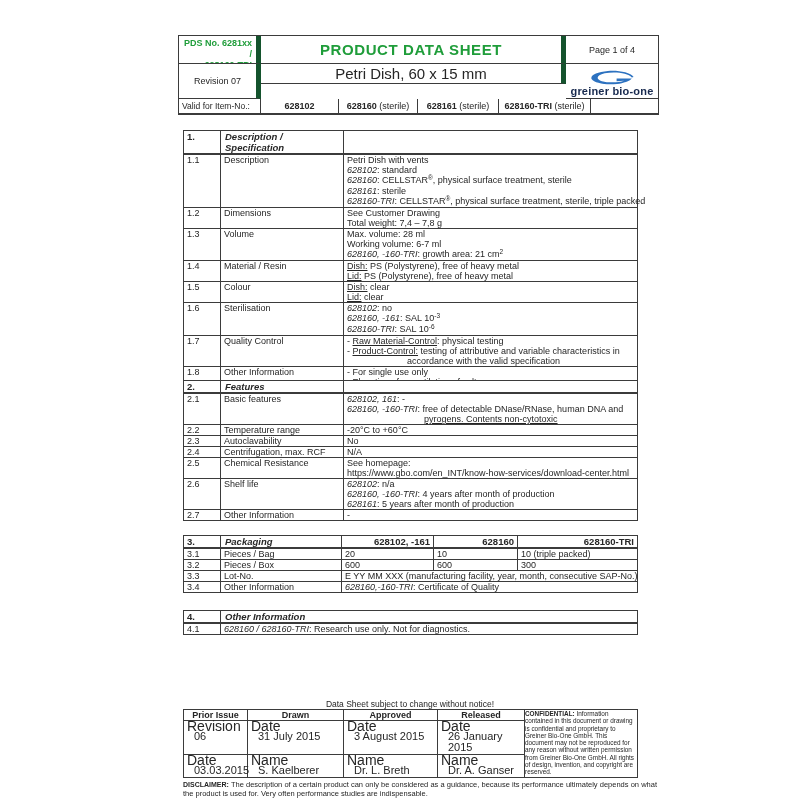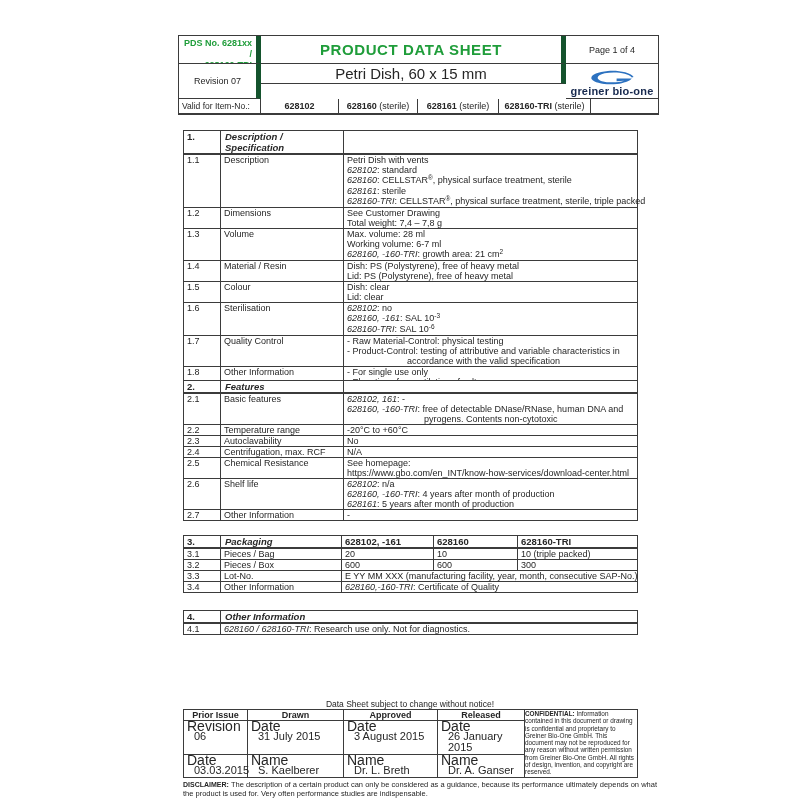--- a/index.html
+++ b/index.html
@@ -40,24 +40,24 @@
 
   
   table.doc{border-collapse:collapse;table-layout:fixed;width:454px;position:absolute;left:183px;background:#fff;}
   table.doc td{border:1px solid #3b3b3b;vertical-align:top;font-size:9px;line-height:10px;padding:0 3px;}
   table.doc tr.sechead td{font-weight:bold;border-bottom-width:2px;font-size:9.5px;line-height:11px;}
   td.cnum{padding-left:3px;}
   td.clbl{padding-left:14px;}
   tr.sechead td.clbl{padding-left:4px;font-style:italic;}
   .tline{white-space:nowrap;}
   .st-i{font-style:italic;}
-  .st-u{}
+  .st-u{text-decoration:underline;}
   .st-sup{font-size:6.5px;position:relative;top:-3px;}
   td.pkgval{padding-left:3px;}
-  td.pkghead{font-weight:bold;text-align:left;margin-top:17px;}
+  td.pkghead{font-weight:bold;text-align:right;margin-top:17px;}
 
   
   .notice{position:absolute;left:183px;top:699px;width:454px;text-align:center;font-size:8.5px;}
   table.ftable{border-collapse:collapse;table-layout:fixed;width:454px;position:absolute;left:183px;top:709px;}
   table.ftable td{border:1px solid #3b3b3b;vertical-align:top;padding:0;}
   td.fhead{font-weight:bold;font-size:9px;text-align:center;padding:1px 0;}
   .fl{font-size:14px;line-height:9px;padding:1px 0 0 3px;}
   .fv{font-size:11px;line-height:11px;padding:0 0 1px 10px;}
   td.conf{padding:2px 3px;font-size:6.4px;line-height:7.3px;text-align:left;}
   .confb{font-weight:bold;}

